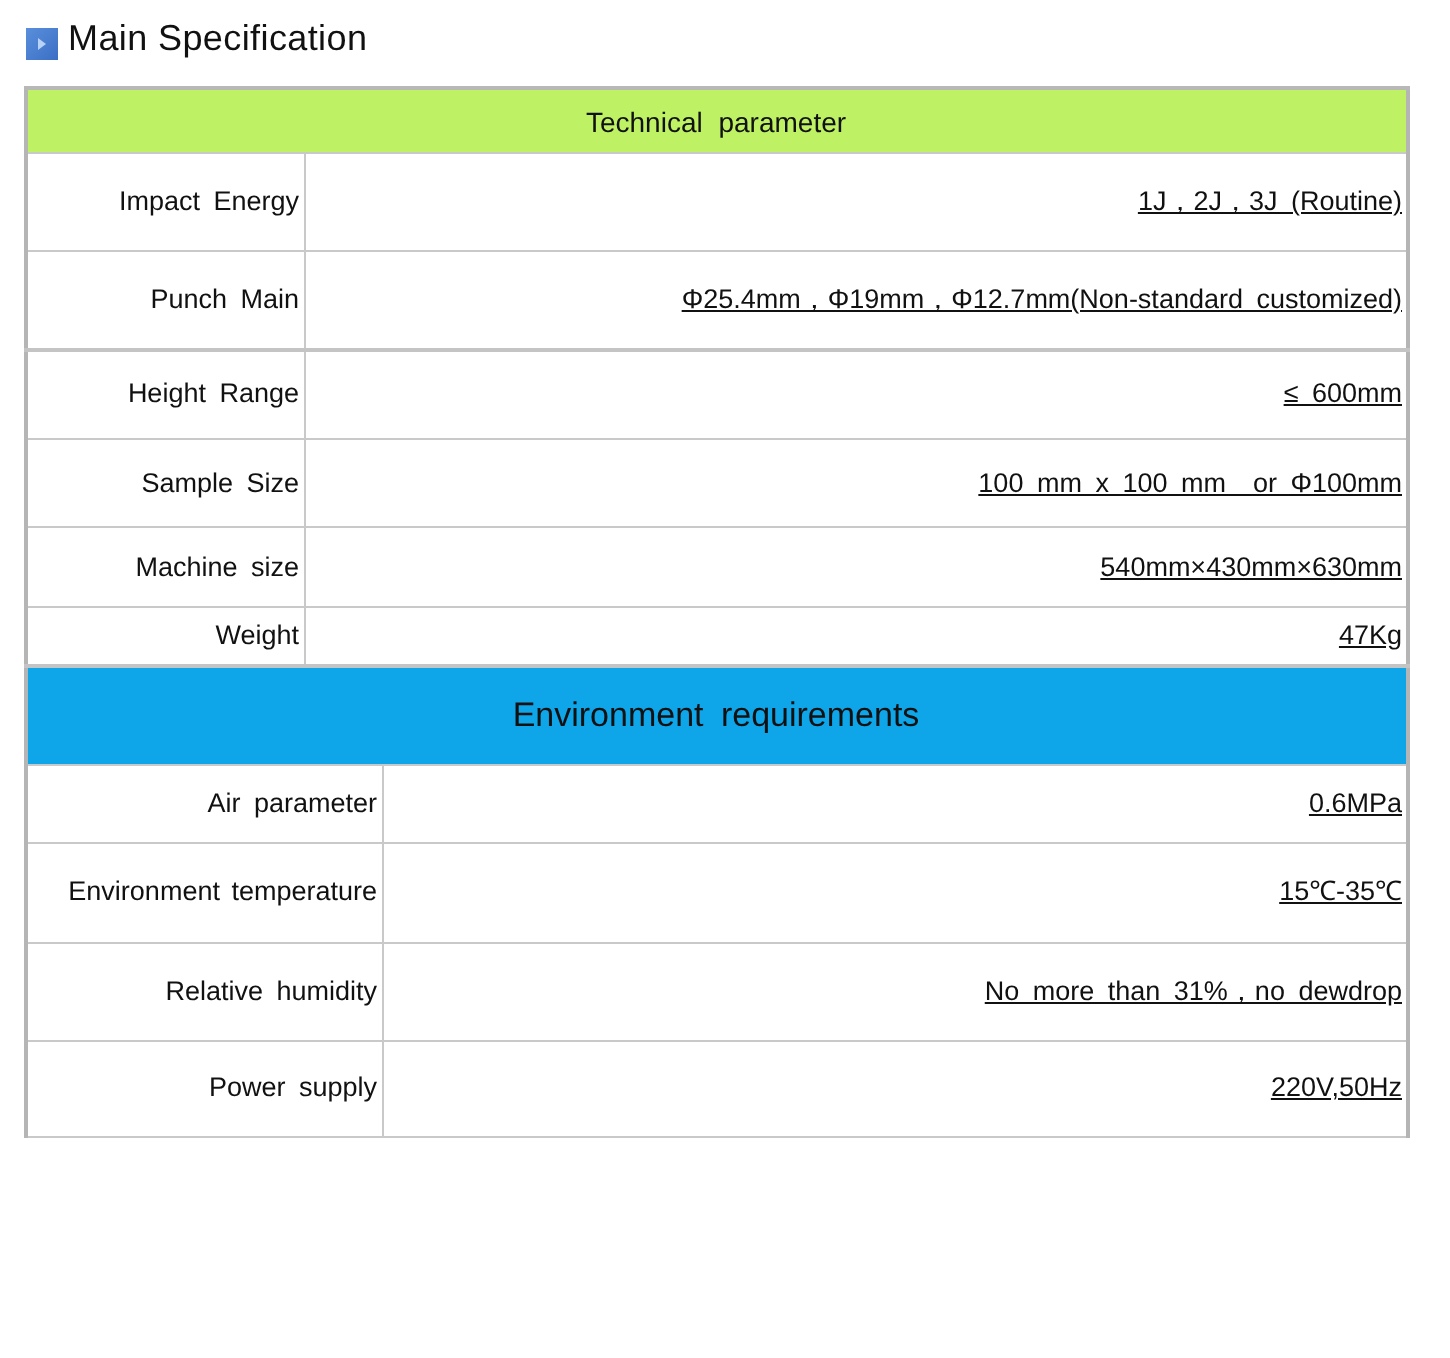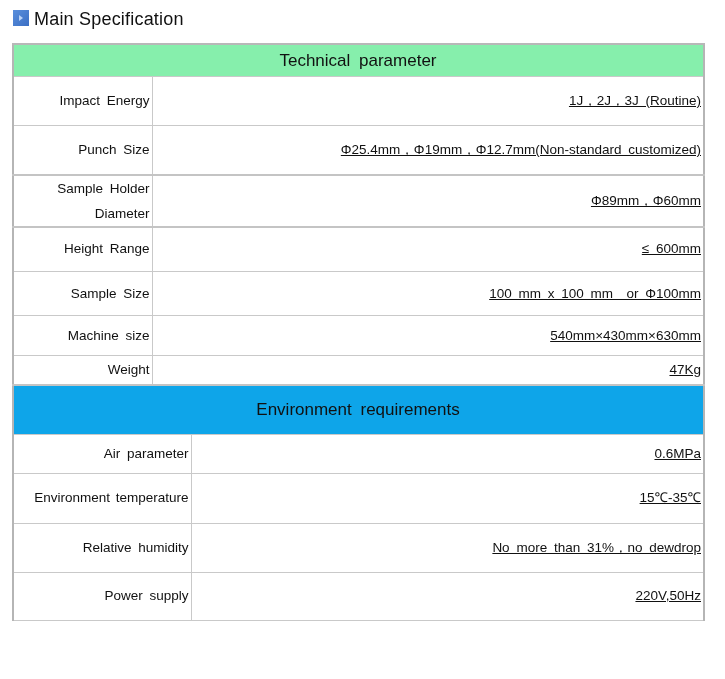--- a/index.html
+++ b/index.html
@@ -1,23 +1,23 @@
 <!DOCTYPE html>
 <html><head>
 <meta charset="utf-8">
 <style>
   html, body { margin: 0; padding: 0; background: #ffffff; }
   body { width: 725px; height: 679px; position: relative; font-family: "Liberation Sans", sans-serif; color: #111; overflow: hidden; }
-  .title-row { position: absolute; left: 13px; top: 9px; display: flex; align-items: flex-start; }
+  .title-row { position: absolute; left: 13px; top: 9px; display: flex; align-items: flex-end; }
   .title-icon { width: 16px; height: 16px; background: linear-gradient(135deg, #5a8fdc, #3b6fc4); position: relative; margin-right: 5px; margin-top: 1px; }
   .title-icon::after { content: ""; position: absolute; left: 6px; top: 5px; width: 0; height: 0; border-left: 4px solid #b9d3f7; border-top: 3px solid transparent; border-bottom: 3px solid transparent; }
   .title-text { font-size: 18px; letter-spacing: 0.2px; }
   table { position: absolute; left: 12px; top: 43px; width: 693px; border-collapse: collapse; table-layout: fixed; font-size: 13.5px; }
   td { border: 1px solid #c9c9c9; padding: 0 2px 0 1px; vertical-align: middle; line-height: 22px; word-spacing: 3px; text-align: right; }
-  tr.section-header td.tech { background: #86efac; text-align: center; font-size: 17px; height: 31px; border-top: 2px solid #b8b8b8; word-spacing: 4px; }
+  tr.section-header td.tech { background: #bef264; text-align: center; font-size: 14px; height: 31px; border-top: 2px solid #b8b8b8; word-spacing: 4px; }
   tr.section-header td.env { background: #0ea5e9; text-align: center; font-size: 17px; height: 48px; word-spacing: 4px; border-top: 2px solid #c4c4c4; }
   table { border-left: 2px solid #b5b5b5; border-right: 2px solid #b5b5b5; }
   td.val { padding-left: 1px; text-decoration: underline; }
   .thick-bottom td { border-bottom: 2px solid #c4c4c4; }
 </style>
 </head>
 <body>
 
 <div class="title-row">
   <span class="title-icon"></span>
@@ -32,26 +32,22 @@
   </colgroup>
   <tbody>
     <tr class="section-header">
       <td class="tech" colspan="3">Technical parameter</td>
     </tr>
     <tr style="height:49px">
       <td>Impact Energy</td>
       <td class="val" colspan="2">1J，2J，3J (Routine)</td>
     </tr>
     <tr style="height:49px" class="thick-bottom">
-      <td>Punch Size</td>
+      <td>Punch Main</td>
       <td class="val" colspan="2">Φ25.4mm，Φ19mm，Φ12.7mm(Non-standard customized)</td>
-    </tr>
-    <tr style="height:50px" class="thick-bottom">
-      <td style="line-height:25px">Sample Holder Diameter</td>
-      <td class="val" colspan="2">Φ89mm，Φ60mm</td>
     </tr>
     <tr style="height:45px">
       <td>Height Range</td>
       <td class="val" colspan="2">≤ 600mm</td>
     </tr>
     <tr style="height:44px">
       <td>Sample Size</td>
       <td class="val" colspan="2" style="white-space:pre">100 mm x 100 mm  or Φ100mm</td>
     </tr>
     <tr style="height:40px">

